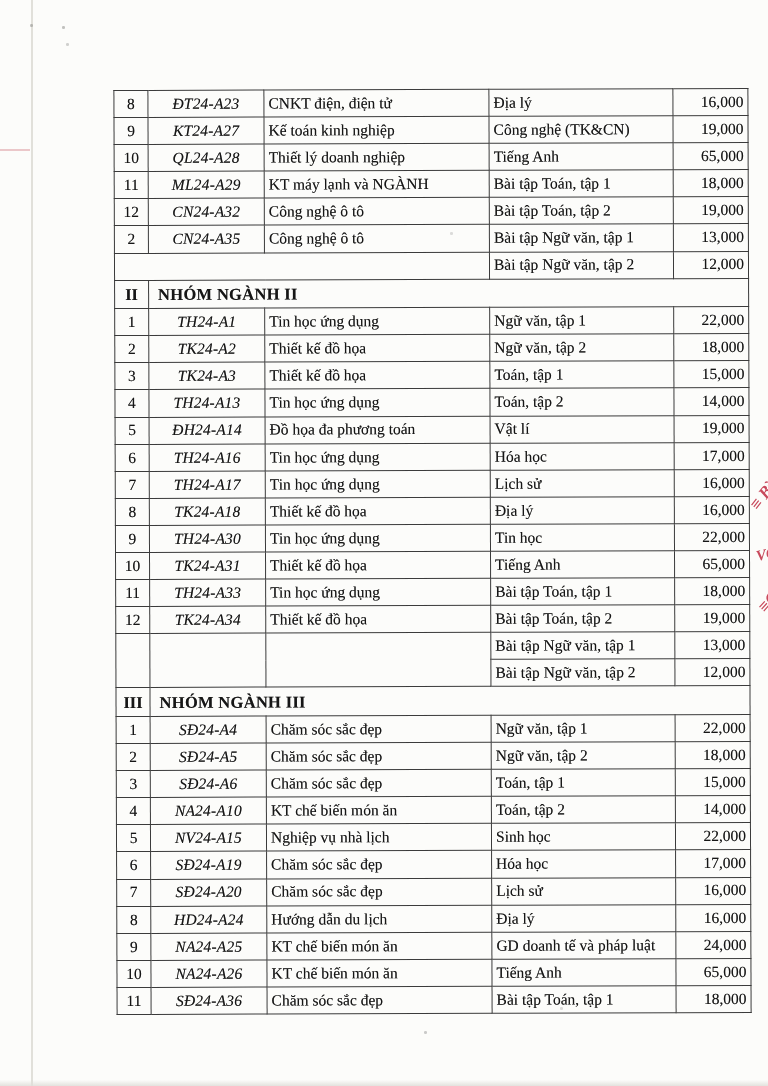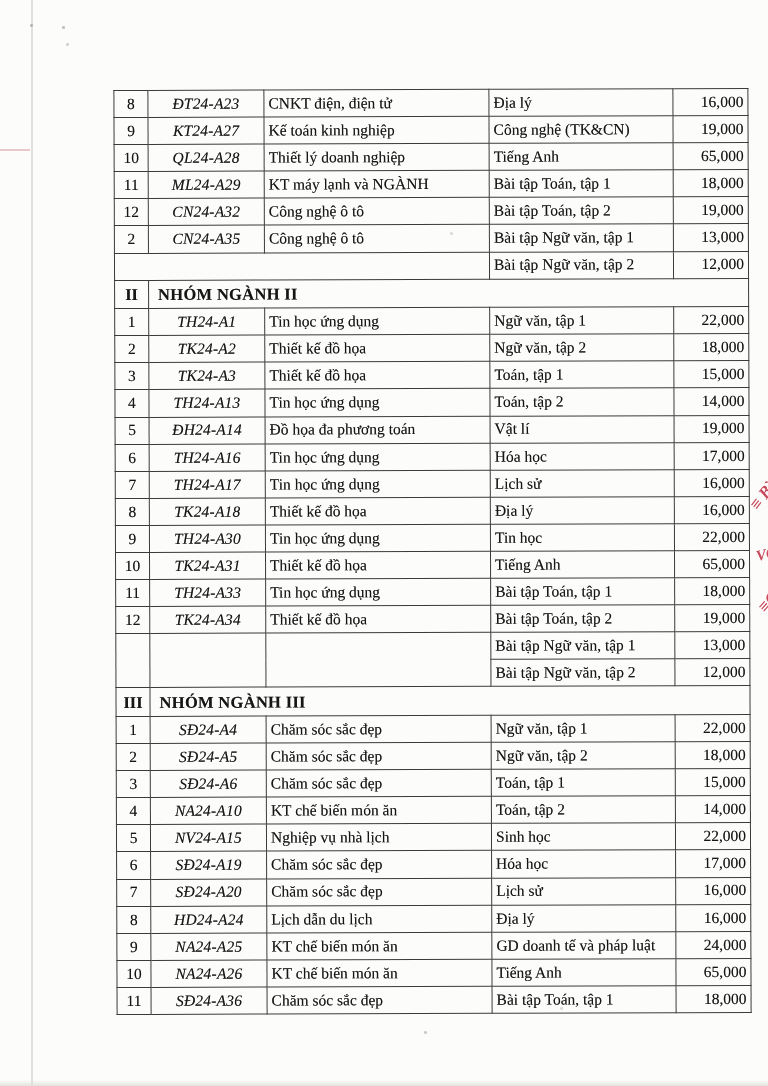--- a/index.html
+++ b/index.html
@@ -318,21 +318,21 @@
           <tr>
             <td class="c-no">7</td>
             <td class="c-code">SĐ24-A20</td>
             <td class="c-prog">Chăm sóc sắc đẹp</td>
             <td class="c-book">Lịch sử</td>
             <td class="c-price">16,000</td>
           </tr>
           <tr>
             <td class="c-no">8</td>
             <td class="c-code">HD24-A24</td>
-            <td class="c-prog">Lịch dẫn du lịch</td>
+            <td class="c-prog">Hướng dẫn du lịch</td>
             <td class="c-book">Địa lý</td>
             <td class="c-price">16,000</td>
           </tr>
           <tr>
             <td class="c-no">9</td>
             <td class="c-code">NA24-A25</td>
             <td class="c-prog">KT chế biến món ăn</td>
             <td class="c-book">GD doanh tế và pháp luật</td>
             <td class="c-price">24,000</td>
           </tr>

